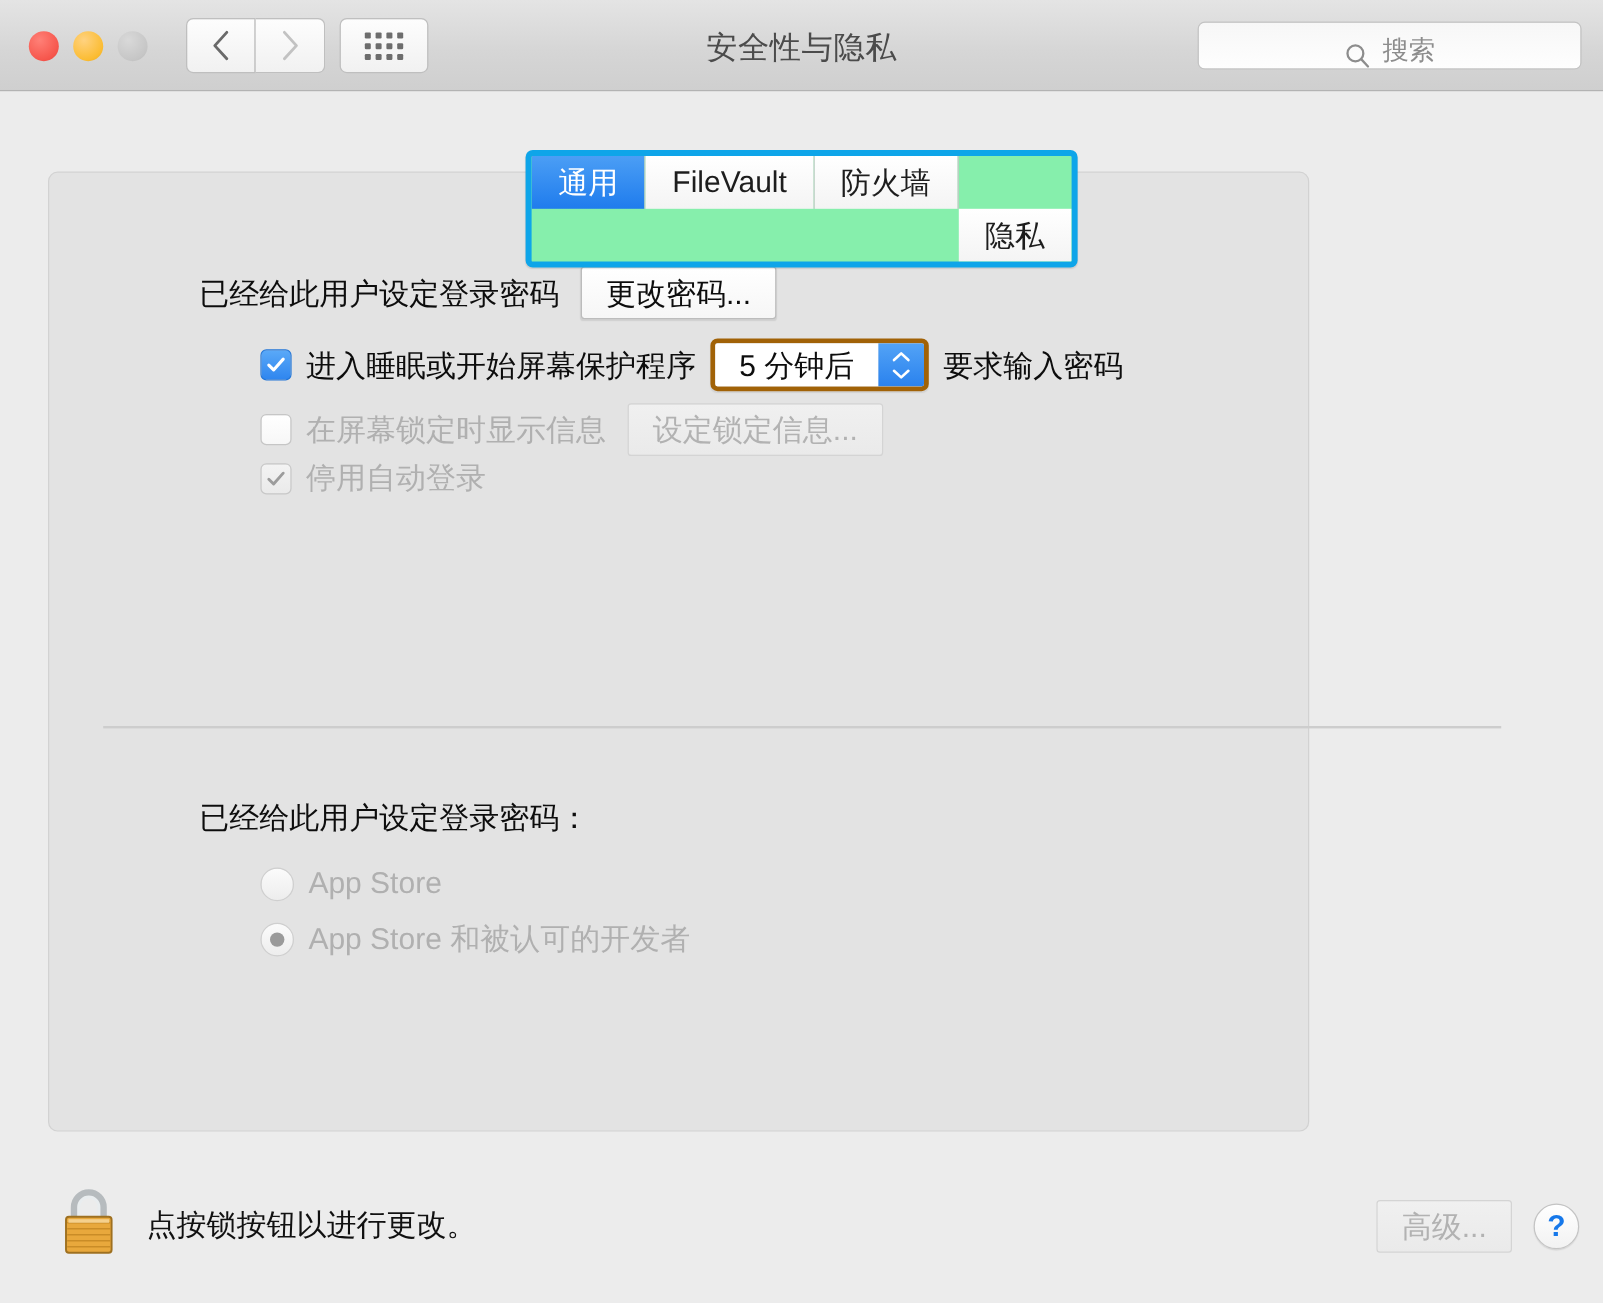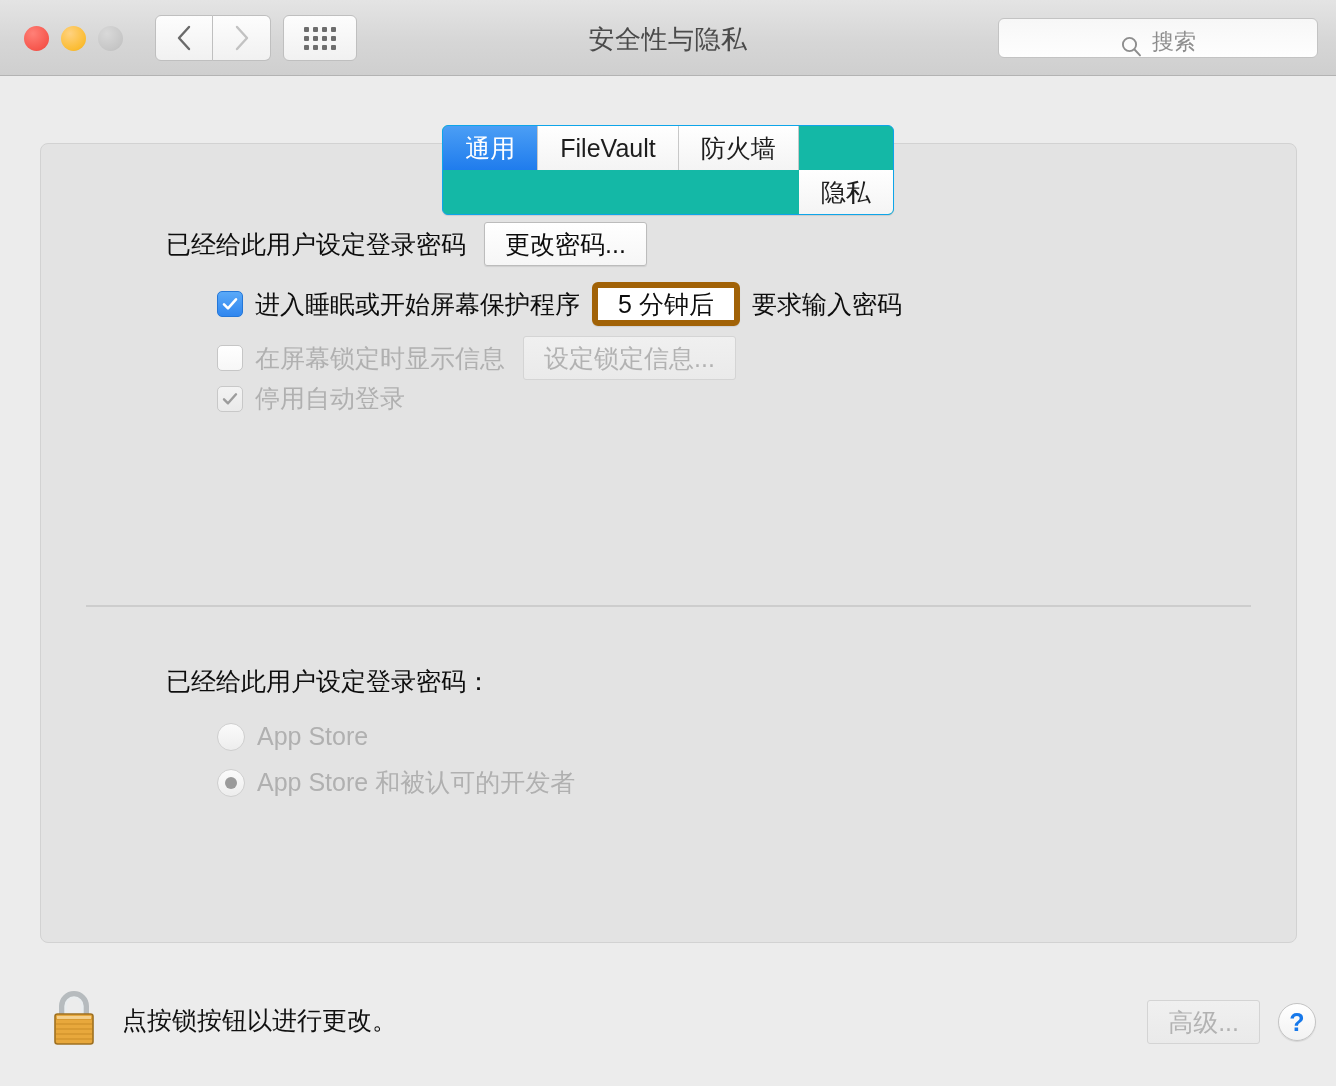--- a/index.html
+++ b/index.html
@@ -111,25 +111,25 @@
   .tabbar {
     position: absolute;
     top: 125px;
     left: 0; right: 0;
     display: flex;
     justify-content: center;
     z-index: 4;
   }
   .tabs {
     display: flex;
-    border: 1px solid #0ea5e9;
+    border: 5px solid #0ea5e9;
     border-radius: 6px;
     overflow: hidden;
     box-shadow: 0 1px 1px rgba(0,0,0,0.10);
-    background: #14b8a6;
+    background: #86efac;
   }
   .tab {
     padding: 0 22px;
     height: 44px;
     display: flex;
     align-items: center;
     justify-content: center;
     font-size: 25px;
     color: #1d1d1d;
     background: linear-gradient(to bottom, #ffffff, #f4f4f4);
@@ -140,21 +140,21 @@
   .tab.active {
     background: linear-gradient(to bottom, #4b9ef5, #1f7ced);
     color: #ffffff;
   }
 
   
   .panel {
     position: absolute;
     left: 40px;
     top: 143px;
-    width: 1257px;
+    width: 1051px;
     height: 800px;
     background: #e3e3e3;
     border: 1px solid #d2d2d2;
     border-radius: 8px;
   }
 
   .row {
     position: absolute;
     display: flex;
     align-items: center;
@@ -207,26 +207,25 @@
     background: linear-gradient(to bottom, #f3f3f3, #eaeaea);
     border: 1px solid #c8c8c8;
   }
   .tick { display: block; }
 
   
   .stepper {
     display: flex;
     align-items: stretch;
     height: 44px;
-    border: 6px solid #a16207;
+    border: 4px solid #a16207;
     border-radius: 6px;
     overflow: hidden;
     box-shadow: 0 1px 1px rgba(0,0,0,0.08);
     margin: 0 12px;
-    flex-direction: column;
   }
   .stepper .val {
     background: #ffffff;
     min-width: 136px;
     display: flex;
     align-items: center;
     justify-content: center;
     font-size: 25px;
     color: #0d0d0d;
     padding: 0 12px;

